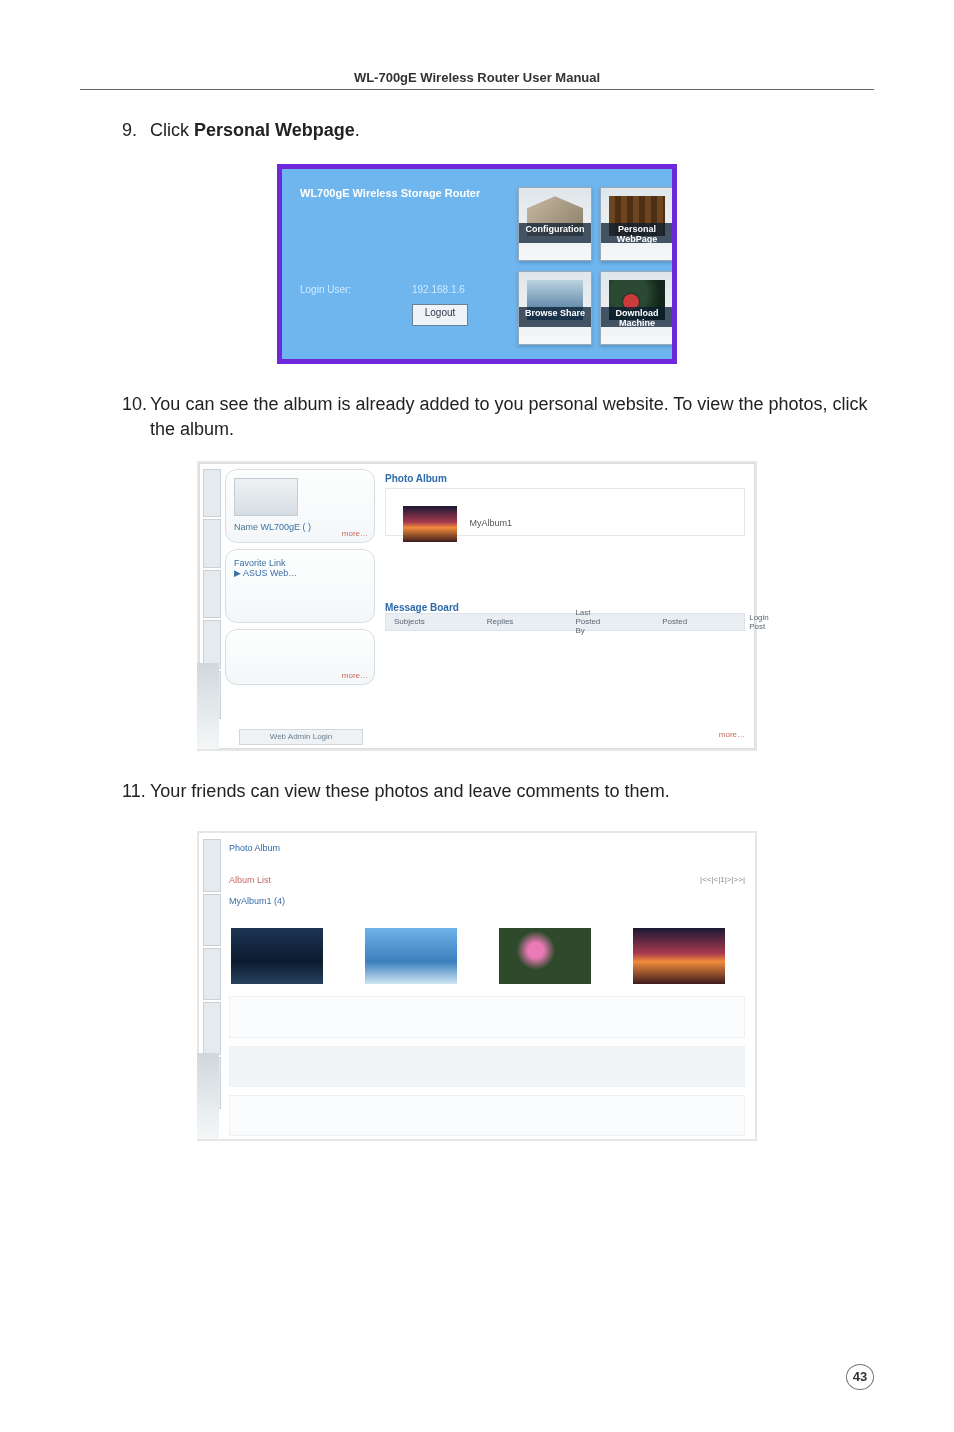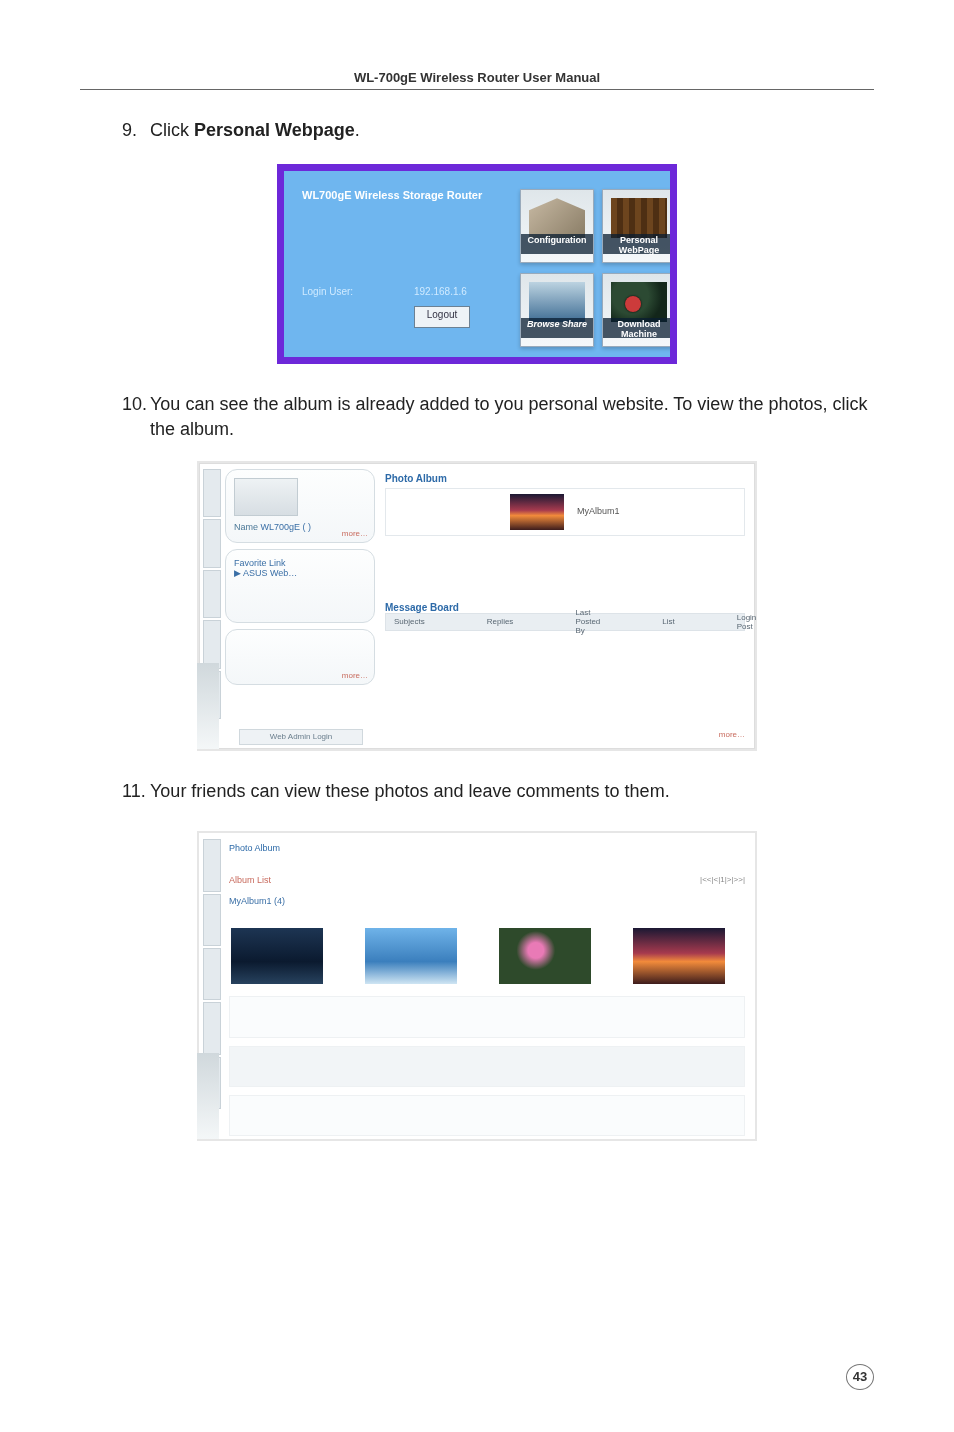--- a/index.html
+++ b/index.html
@@ -26,51 +26,51 @@
     padding-bottom:4px;
     border-bottom:1px solid #666;
   }
   .step { font-size:18px; margin-top:28px; line-height:1.35; padding-left:70px; position:relative;}
   .step .num { position:absolute; left:42px; }
   .step b { font-weight:bold;}
   
   .ss1 {
     width:400px; height:200px; margin:22px auto 11px;
     background:#6fb6ef;
-    border:7px solid #6d28d9;
+    border:5px solid #6d28d9;
     position:relative;
     overflow:hidden;
   }
   .ss1 .title { color:#fff; font-size:11px; font-weight:bold; position:absolute; left:18px; top:18px;}
   .ss1 .login { color:#cfeaff; font-size:10px; position:absolute; left:18px; top:115px;}
   .ss1 .ip    { color:#cfeaff; font-size:10px; position:absolute; left:130px; top:115px;}
   .ss1 .btn  { position:absolute; left:130px; top:135px; width:56px; height:22px; background:#eef3f7;
                border:1px solid #6b8194; font-size:10px; text-align:center; line-height:16px; color:#334;}
   .tile { position:absolute; width:74px; height:74px; background:linear-gradient(#dfe6ea,#f5f8fa);
           border:1px solid #9ab; box-shadow:0 2px 4px rgba(0,0,0,.2);}
-  .tile .cap { position:absolute; left:0; right:0; bottom:8px; height:20px; background:rgba(10,30,50,.75);
+  .tile .cap { position:absolute; left:0; right:0; bottom:17px; height:20px; background:rgba(10,30,50,.75);
                color:#fff; font-size:9px; font-weight:bold; text-align:center; line-height:10px; padding-top:1px;}
   .tile.a{left:236px; top:18px;} .tile.a::before{content:"";position:absolute;inset:8px 8px 24px 8px;background:linear-gradient(135deg,#c7b9a3,#8a7d66);clip-path:polygon(0 30%,50% 0,100% 30%,100% 100%,0 100%);}
   .tile.b{left:318px; top:18px;} .tile.b::before{content:"";position:absolute;inset:8px 8px 24px 8px;background:repeating-linear-gradient(90deg,#6d451e 0 6px,#4e2f13 6px 12px);}
-  .tile.c{left:236px; top:102px;font-style:italic;} .tile.c::before{content:"";position:absolute;inset:8px 8px 24px 8px;background:linear-gradient(#bcd3e1,#3f6d94);}
+  .tile.c{left:236px; top:102px;} .tile.c::before{content:"";position:absolute;inset:8px 8px 24px 8px;background:linear-gradient(#bcd3e1,#3f6d94);}
   .tile.d{left:318px; top:102px;} .tile.d::before{content:"";position:absolute;inset:8px 8px 24px 8px;background:radial-gradient(circle at 35% 35%, #2c4a33 40%, #13261a 70%);}
   .tile.d .dot{position:absolute;top:22px;left:22px;width:16px;height:16px;border-radius:50%;background:#cc3b3b;box-shadow:0 0 2px #000;}
   
   .ss2 { width:560px; height:290px; margin:20px auto 0; border:2px solid #e6e6e6; position:relative; background:#fff; box-shadow:inset 0 0 0 1px #ddd;}
   .ss2 .left { position:absolute; left:26px; top:6px; bottom:6px; width:150px;}
   .ss2 .tabcol{position:absolute;left:4px;top:6px;bottom:30px;width:18px;display:flex;flex-direction:column;gap:2px;}
   .ss2 .tab{flex:1;background:#e4eaee;border:1px solid #c9d2d8;}
   .ss2 .card{border:1px solid #d5dde2;border-radius:12px;padding:8px;background:linear-gradient(#fdfefe,#f4f7f9);margin-bottom:6px;min-height:74px;font-size:9px;color:#4b7897;position:relative;}
   .ss2 .card .router{width:64px;height:38px;background:linear-gradient(#eef2f4,#d7dee3);border:1px solid #c2ccd2;margin-bottom:6px;}
   .ss2 .card .more{position:absolute;right:6px;bottom:4px;font-size:8px;color:#c86b5e;}
   .ss2 .card .blue{color:#3a6fa6;}
   .ss2 .asus{position:absolute;left:-2px;bottom:0;width:22px;height:86px;background:linear-gradient(#d0d8dc,#f4f7f8);}
   .ss2 .right { position:absolute; left:186px; right:10px; top:10px; bottom:10px;}
   .ss2 .sect { color:#2d6aa8; font-size:10px; font-weight:bold;}
-  .ss2 .thumbrow{margin-top:4px;border:1px solid #e3e8ec;height:48px;position:relative;padding:5px;font-size:9px;color:#555;text-align:center;}
+  .ss2 .thumbrow{margin-top:4px;border:1px solid #e3e8ec;height:48px;position:relative;padding:17px;font-size:9px;color:#555;}
   .ss2 .sunset{display:inline-block;width:54px;height:36px;background:linear-gradient(#1b1833 0%,#a63a4e 45%,#f28b3b 60%,#3d1c1c 100%);vertical-align:middle;margin-right:10px;}
   .ss2 .board{margin-top:66px;}
   .ss2 .bh{background:#e9eef2;border:1px solid #dde3e8;height:18px;font-size:8px;color:#596773;display:flex;align-items:center;padding:0 8px;gap:62px;}
   .ss2 .bh span:first-child{flex:1;}
   .ss2 .foot{position:absolute;bottom:0;right:0;font-size:8px;color:#c86b5e;}
   .ss2 .adminbar{position:absolute;left:40px;bottom:4px;width:124px;height:16px;background:#eef2f5;border:1px solid #d0d8dd;font-size:8px;color:#6a7e8d;text-align:center;line-height:14px;}
   
   .ss3 { width:560px; height:310px; margin:28px auto 0; border:2px solid #e6e6e6; position:relative; background:#fff;}
   .ss3 .tabcol{position:absolute;left:4px;top:6px;bottom:30px;width:18px;display:flex;flex-direction:column;gap:2px;}
   .ss3 .tab{flex:1;background:#e4eaee;border:1px solid #c9d2d8;}
@@ -161,21 +161,21 @@
       <div class="thumbrow">
         <span class="sunset"></span>
         <span>MyAlbum1</span>
       </div>
       <div class="board">
         <div class="sect">Message Board</div>
         <div class="bh">
           <span>Subjects</span>
           <span>Replies</span>
           <span>Last Posted By</span>
-          <span>List</span>
+          <span>Posted</span>
           <span>Login Post</span>
         </div>
       </div>
       <div class="foot">more…</div>
     </div>
   </div>
 
   <div class="step">
     <span class="num">11.</span>
     <span>Your friends can view these photos and leave comments to them.</span>

